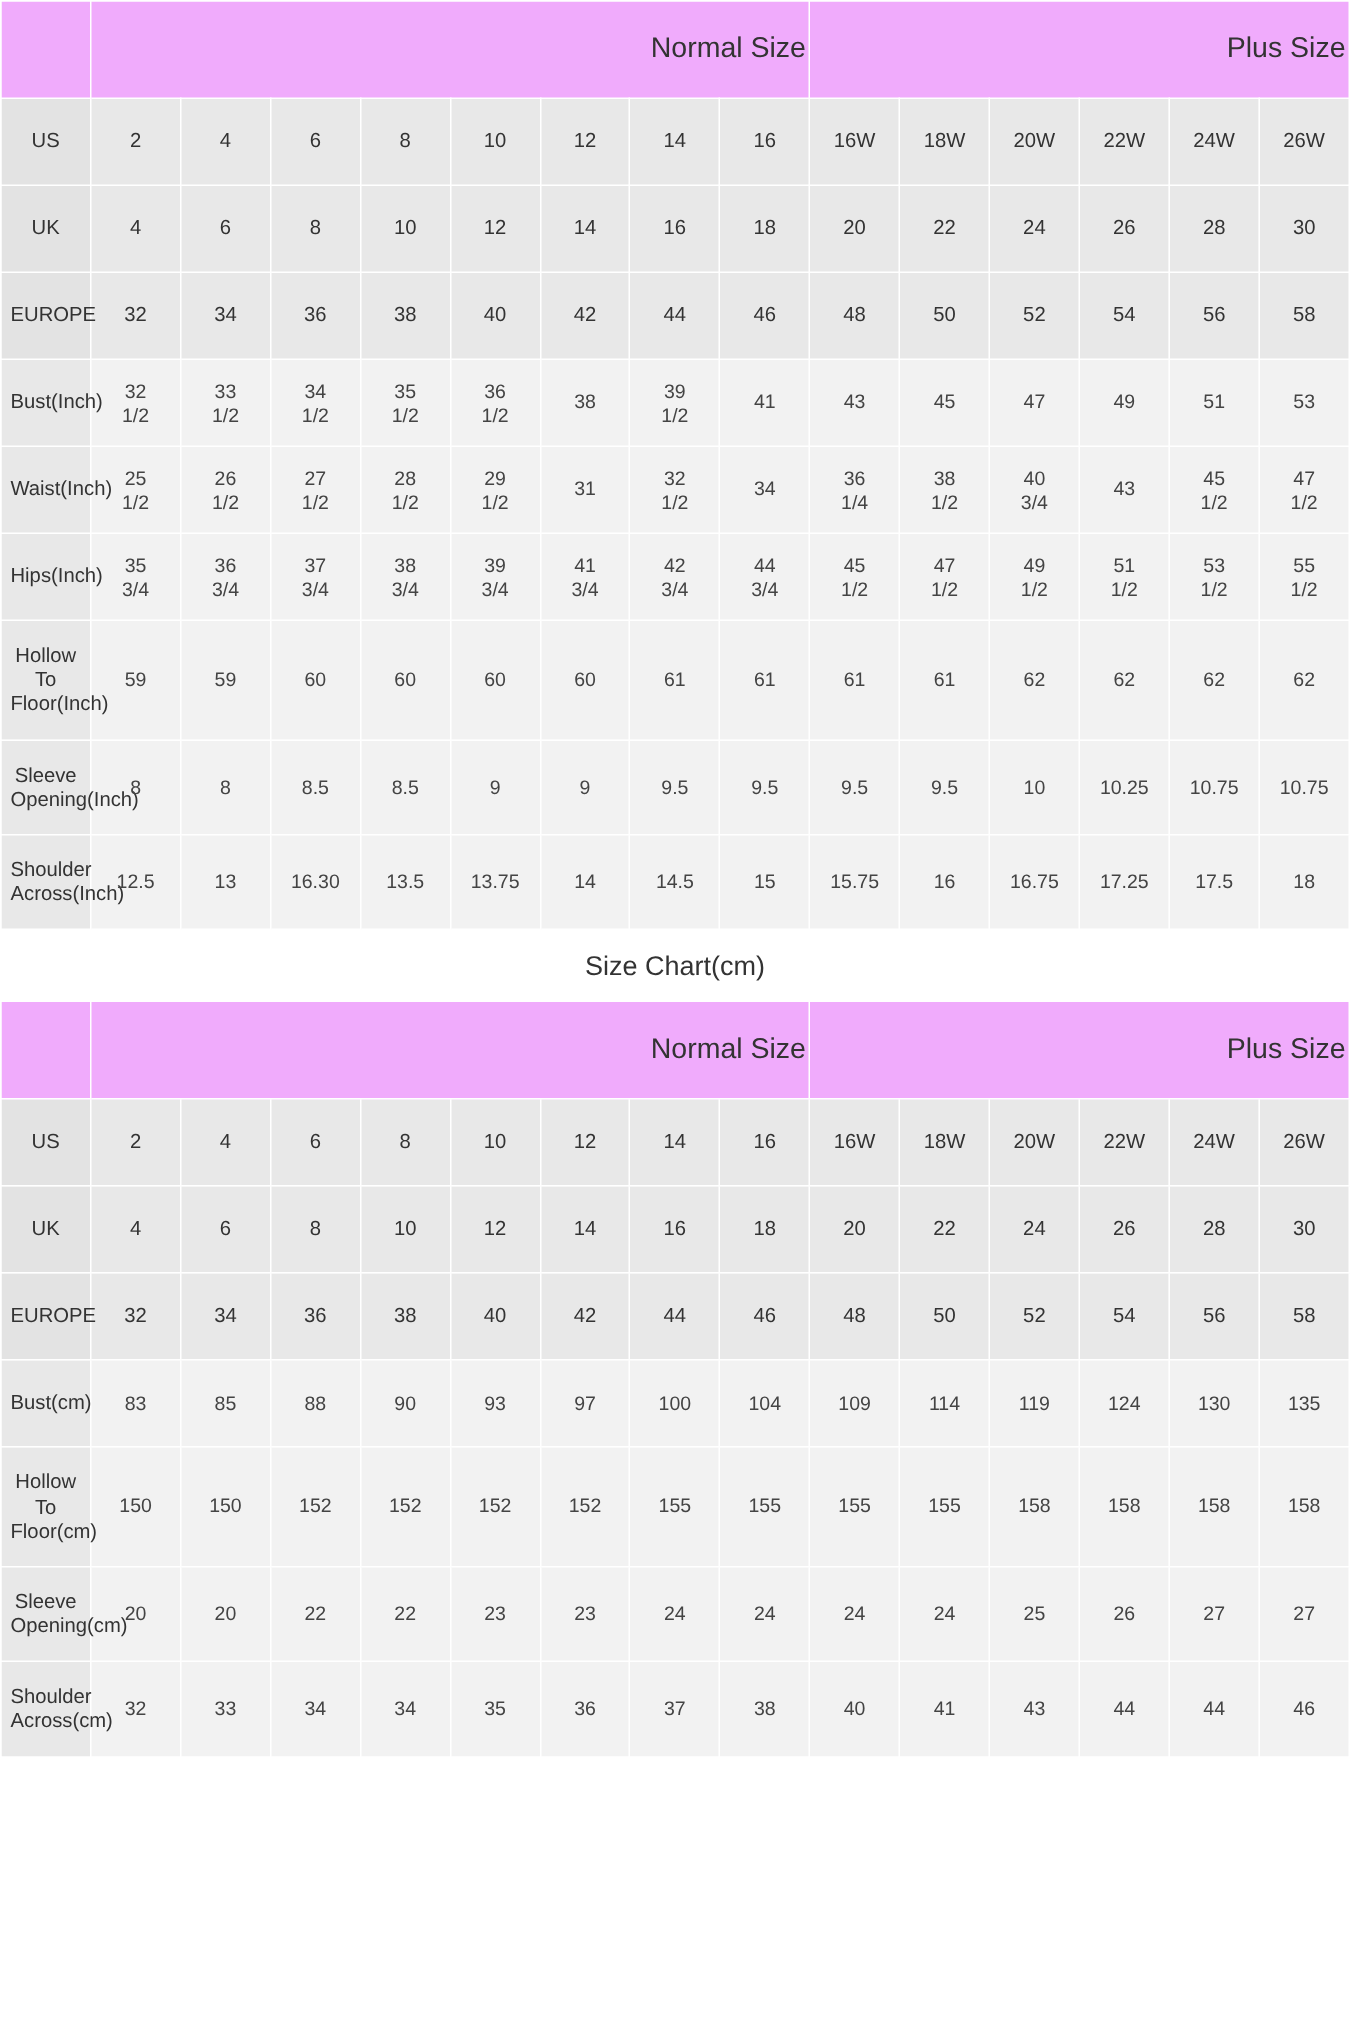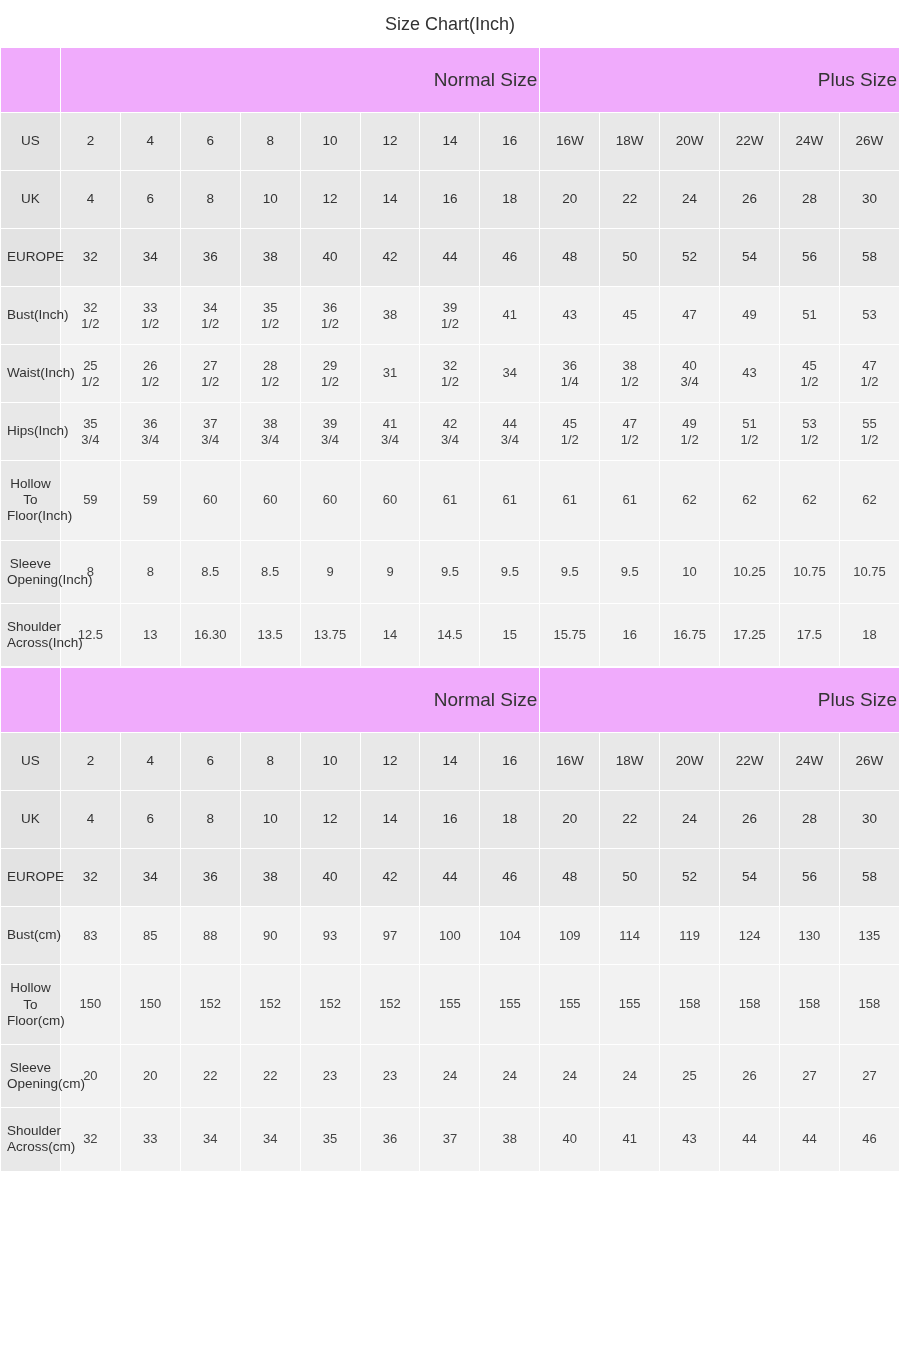--- a/index.html
+++ b/index.html
@@ -92,21 +92,20 @@
     color: #333333;
     padding: 14px 0 12px 0;
     background: #ffffff;
   }
 </style>
 </head>
 <body>
 
 <div class="page">
   <div id="charts-root">
-      <div class="chart-title">Size Chart(Inch)</div>
       <table class="size-table">
         <tbody>
           <tr>
             <td colspan="1" class="corner grouphead"></td>
             <td colspan="8" class="grouphead">Normal Size</td>
             <td colspan="6" class="grouphead">Plus Size</td>
           </tr>
           <tr class="cellrow row-us">
             <td class="rowlabel">US</td>
             <td class="headcell">2</td>
@@ -357,20 +356,21 @@
             <td class="">15</td>
             <td class="">15.75</td>
             <td class="">16</td>
             <td class="">16.75</td>
             <td class="">17.25</td>
             <td class="">17.5</td>
             <td class="">18</td>
           </tr>
         </tbody>
       </table>
+      <div class="title2">Size Chart(cm)</div>
       <table class="size-table">
         <tbody>
           <tr>
             <td colspan="1" class="corner grouphead"></td>
             <td colspan="8" class="grouphead">Normal Size</td>
             <td colspan="6" class="grouphead">Plus Size</td>
           </tr>
           <tr class="cellrow row-us">
             <td class="rowlabel">US</td>
             <td class="headcell">2</td>

